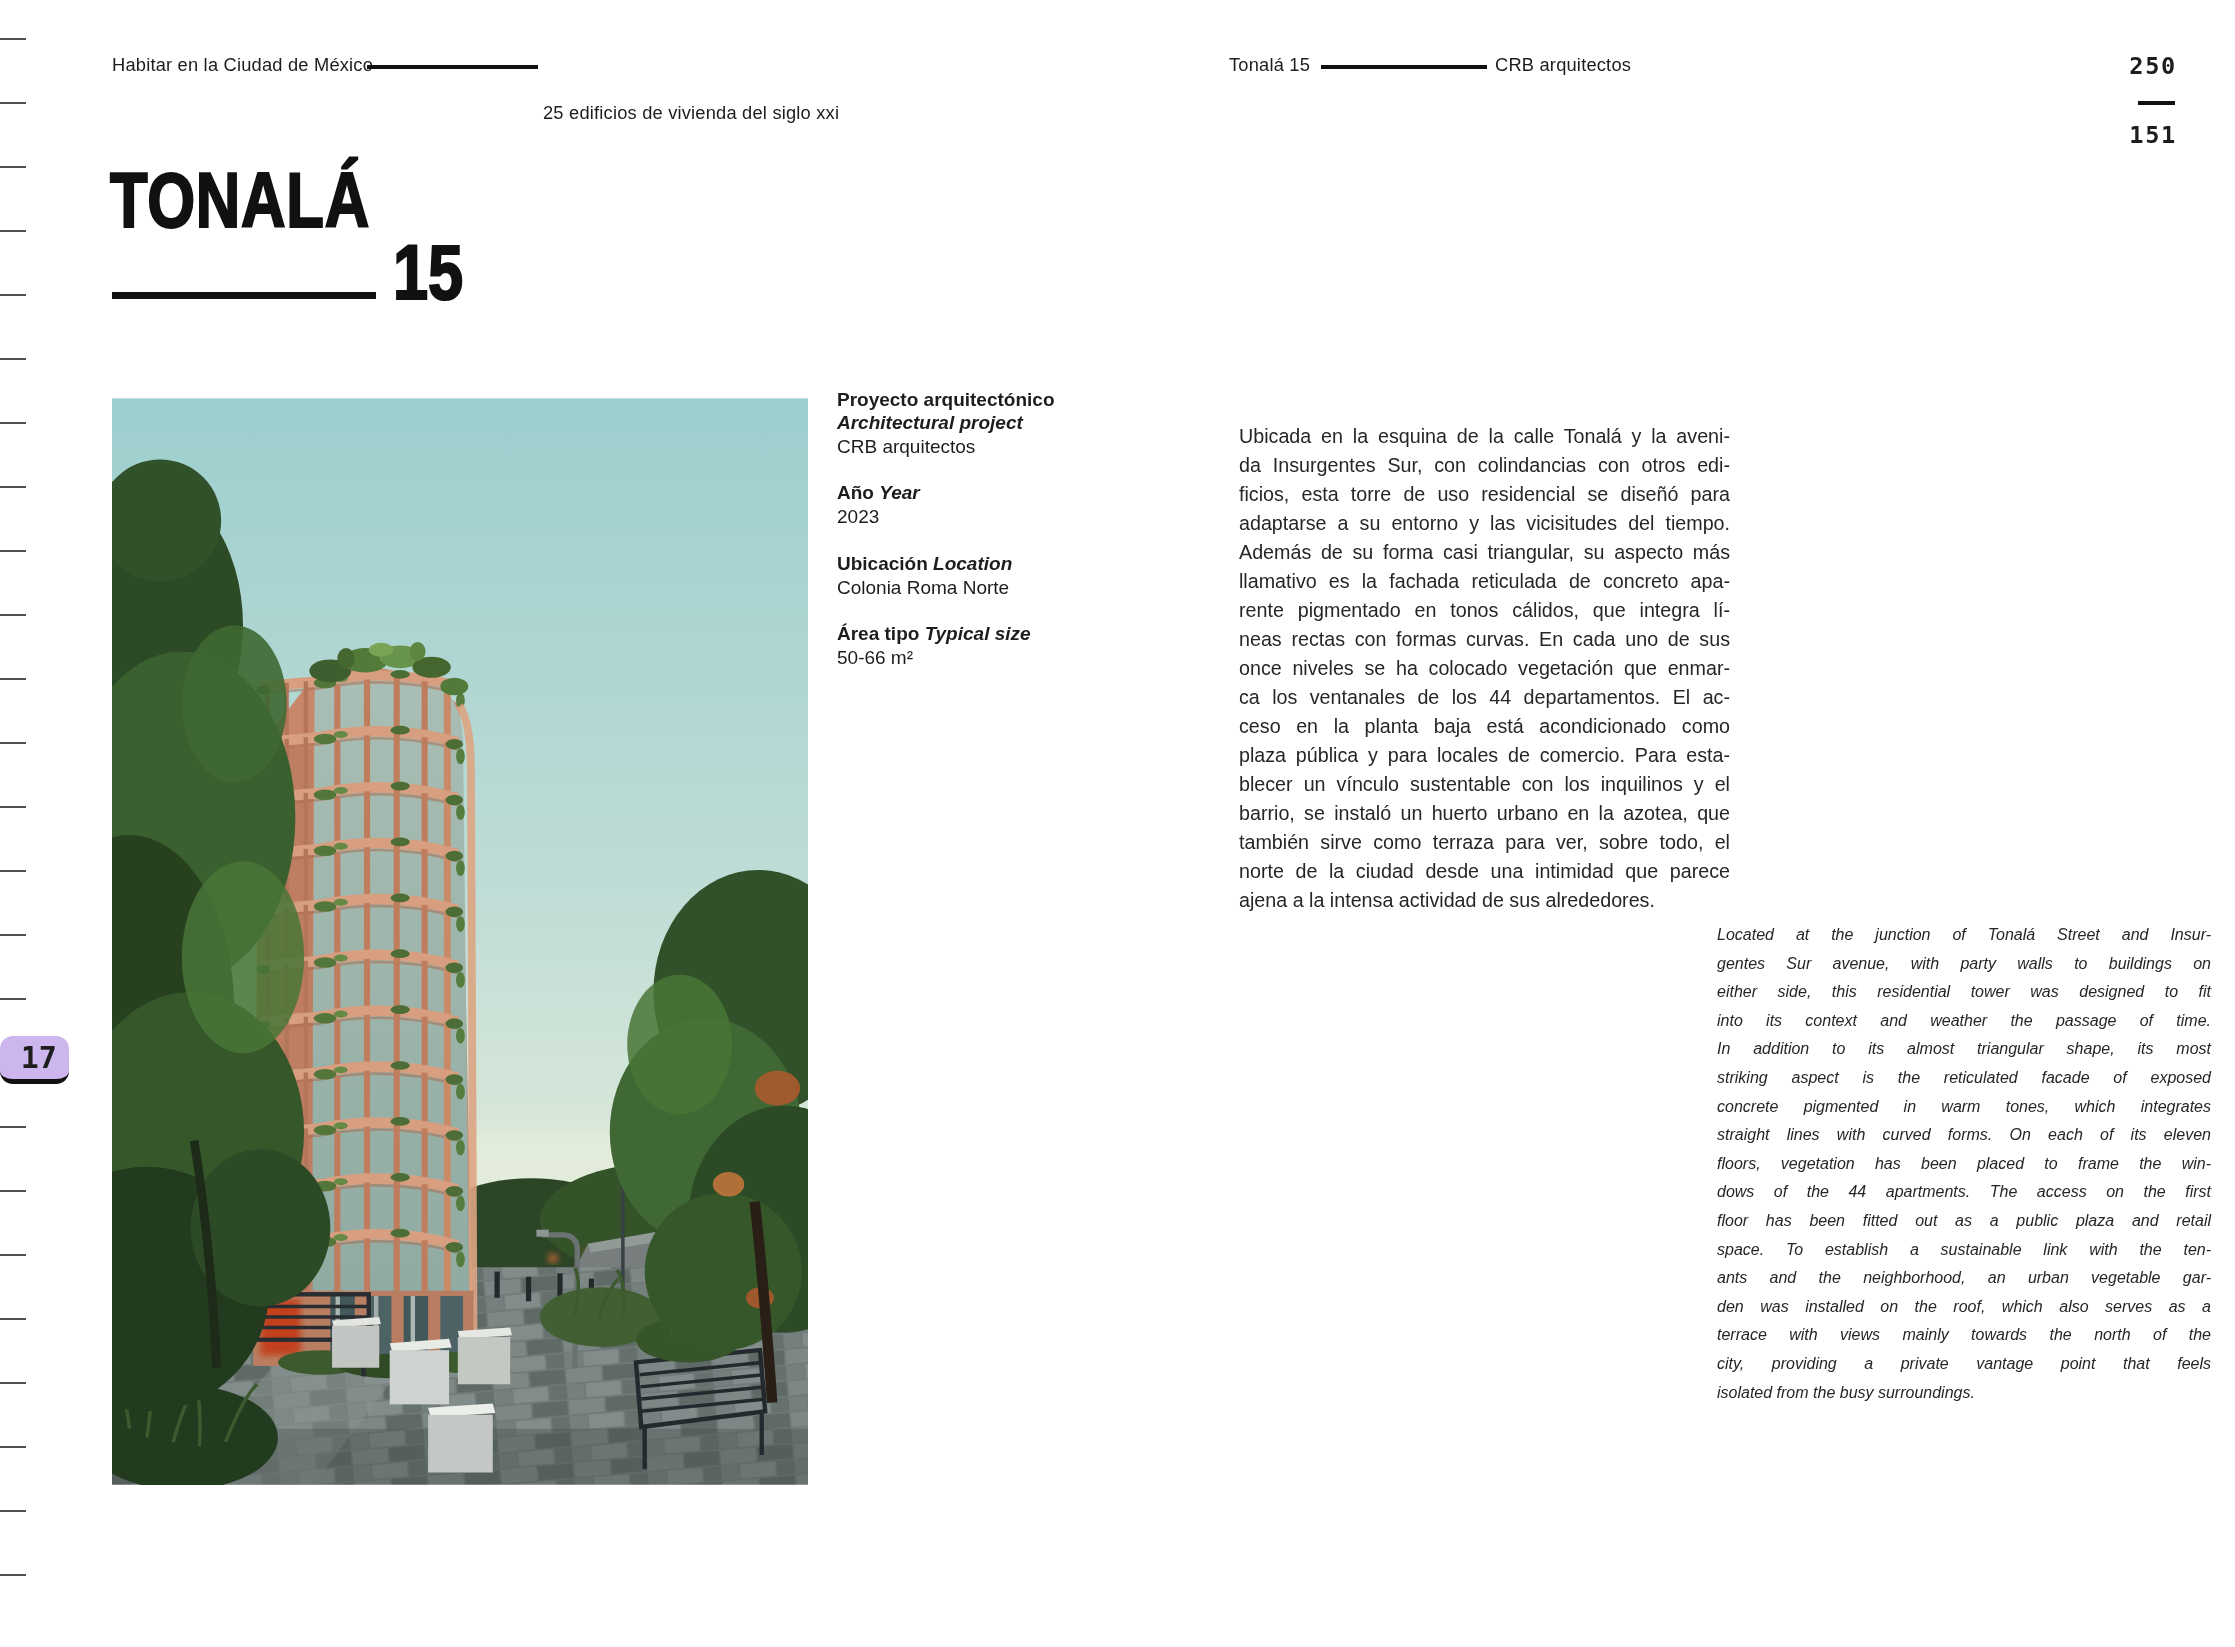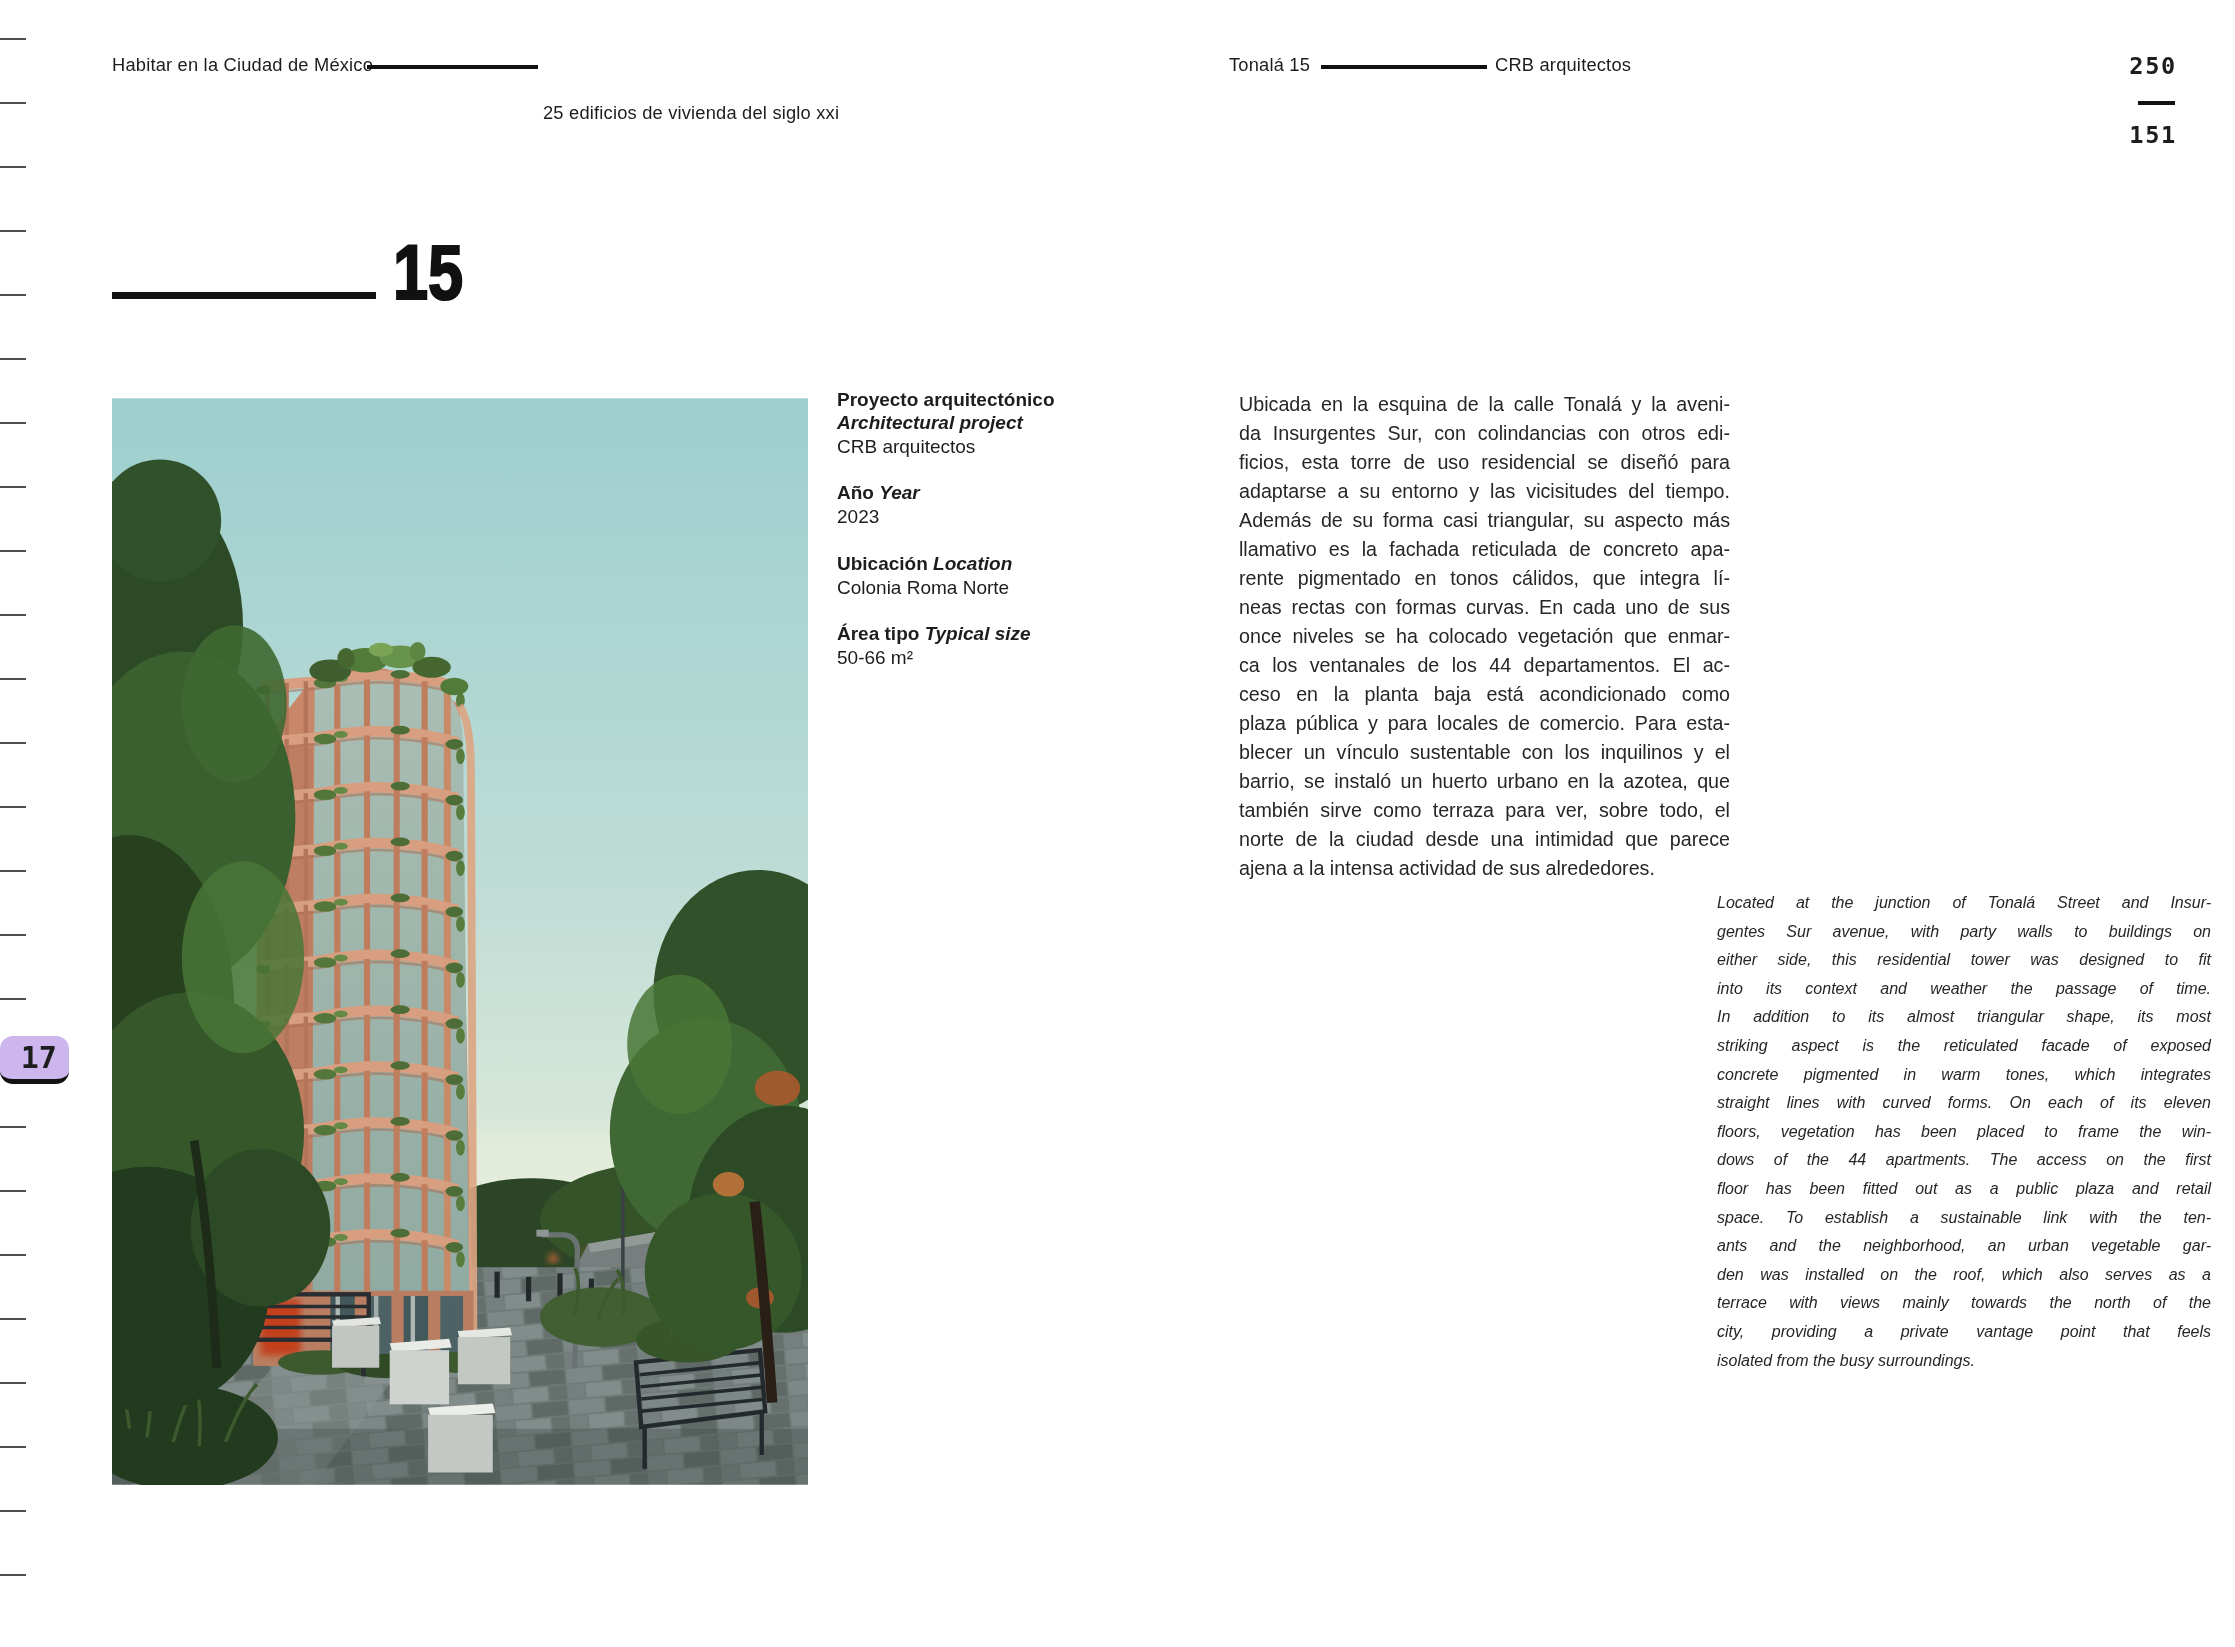--- a/index.html
+++ b/index.html
@@ -56,21 +56,21 @@
   
   .photo{position:absolute; left:112px; top:398px; width:696px; height:1087px; overflow:hidden;}
   .photo svg{display:block;}
   
   .meta{position:absolute; left:837px; top:388px; width:288px; font-size:19px; line-height:23px;}
   .meta-section{margin-bottom:23.6px;}
   .m-label{font-weight:bold;}
   .m-label .en{font-style:italic;}
   .m-value{font-weight:normal; margin-top:0.9px;}
   
-  .txt{position:absolute; color:#262626;}
+  .txt{position:absolute; color:#262626;margin-top:32px;}
   .txt .ln{text-align:justify; text-align-last:justify;}
   .txt .ln:last-child{text-align-last:left;}
   .txt-es{left:1239px; top:390px; width:491px; font-size:19.7px; line-height:29px;}
   .txt-en{left:1717px; top:889px; width:494px; font-size:16px; line-height:28.6px; font-style:italic;}
 </style>
 </head>
 <body>
 
 <div class="page">
 
@@ -81,20 +81,23 @@
   <div class="runhead rh-left-sub">25 edificios de vivienda del siglo xxi</div>
 
   <div class="runhead rh-right-title">Tonalá 15</div>
   <div class="rh-rule rh-rule-right"></div>
   <div class="runhead rh-right-sub">CRB arquitectos</div>
 
   <div class="folio folio-top">250</div>
   <div class="folio-rule"></div>
   <div class="folio folio-bottom">151</div>
 
+  <div class="title-block">
+    <div class="title-word">TONALÁ</div>
+  </div>
   <div class="title-rule"></div>
   <div class="title-number">15</div>
 
   <div class="side-tab">17</div>
 
   <figure class="photo" style="margin:0">
     <svg width="696" height="1087" viewBox="0 0 797 1244" xmlns="http://www.w3.org/2000/svg">
       <defs>
         <linearGradient id="skyGrad" x1="0" y1="0" x2="0" y2="1">
           <stop offset="0" stop-color="var(--sky-top)"></stop>

